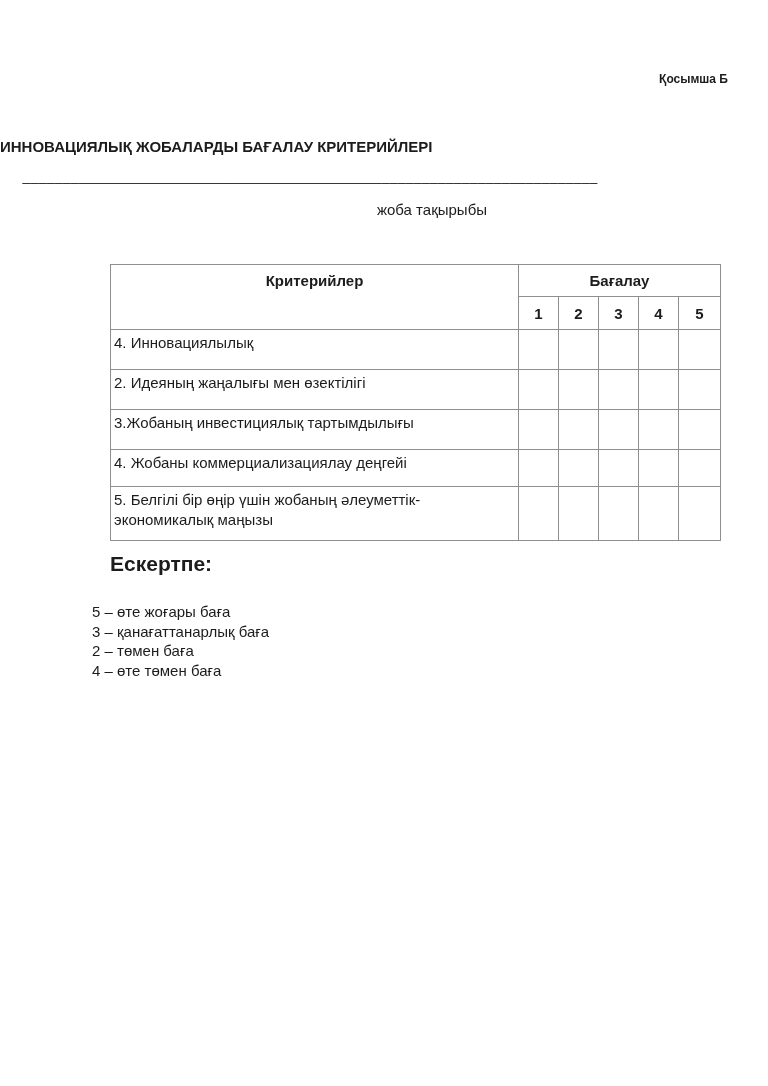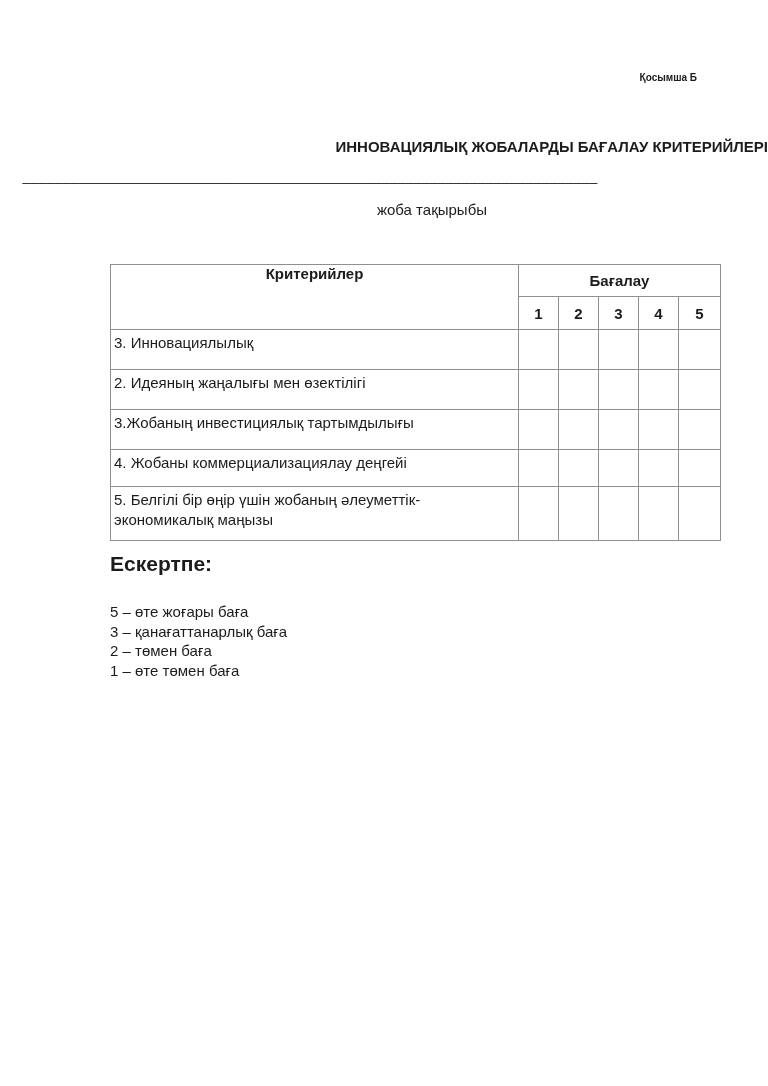--- a/index.html
+++ b/index.html
@@ -13,31 +13,31 @@
     height: 1086px;
     background: #ffffff;
     font-family: "Liberation Sans", sans-serif;
     color: #1c1c1c;
     overflow: hidden;
   }
   .appendix-label {
     position: absolute;
     top: 72px;
     left: 0;
-    right: 71px;
+    right: 40px;
     text-align: right;
-    font-size: 10px;
+    font-size: 12px;
     font-weight: bold;
   }
   .doc-title {
     position: absolute;
     top: 138px;
     left: 0;
     width: 768px;
-    text-align: right;
+    text-align: left;
     font-size: 15px;
     font-weight: bold;
   }
   .topic-blank-line {
     position: absolute;
     top: 168px;
     left: 0;
     width: 620px;
     text-align: center;
     font-size: 14px;
@@ -67,20 +67,21 @@
   }
   .criteria-table th,
   .criteria-table td {
     border: 1px solid #8f8f8f;
     padding: 0;
     overflow: hidden;
   }
   .criteria-table th.criteria-head {
     height: 31px;
     vertical-align: top;
+    padding-top: 7px;
     text-align: center;
     font-weight: bold;
   }
   .criteria-table th.rating-head {
     height: 31px;
     vertical-align: middle;
     font-weight: bold;
   }
   .criteria-table th.scale-cell {
     height: 32px;
@@ -102,21 +103,21 @@
   .note-heading {
     position: absolute;
     top: 552px;
     left: 110px;
     font-size: 21px;
     font-weight: bold;
   }
   .note-list {
     position: absolute;
     top: 602px;
-    left: 110px;
+    left: 92px;
     font-size: 15px;
     line-height: 19.7px;
   }
 </style>
 </head>
 <body>
 
 <div class="page">
 
   <div class="appendix-label">Қосымша Б</div>
@@ -142,21 +143,21 @@
         <th class="rating-head" colspan="5">Бағалау</th>
       </tr>
       <tr>
         <th class="scale-cell">1</th>
         <th class="scale-cell">2</th>
         <th class="scale-cell">3</th>
         <th class="scale-cell">4</th>
         <th class="scale-cell">5</th>
       </tr>
       <tr class="r-norm">
-        <td class="row-label">3. Инновациялылық</td>
+        <td class="row-label">4. Инновациялылық</td>
         <td class="rating-cell"></td>
         <td class="rating-cell"></td>
         <td class="rating-cell"></td>
         <td class="rating-cell"></td>
         <td class="rating-cell"></td>
       </tr>
       <tr class="r-norm">
         <td class="row-label">2. Идеяның жаңалығы мен өзектілігі</td>
         <td class="rating-cell"></td>
         <td class="rating-cell"></td>
@@ -190,16 +191,16 @@
       </tr>
     </tbody>
   </table>
 
   <div class="note-heading">Ескертпе:</div>
 
   <div class="note-list">
     <div>5 – өте жоғары баға</div>
     <div>3 – қанағаттанарлық баға</div>
     <div>2 – төмен баға</div>
-    <div>1 – өте төмен баға</div>
+    <div>4 – өте төмен баға</div>
   </div>
 
 </div>
 
 </body></html>

